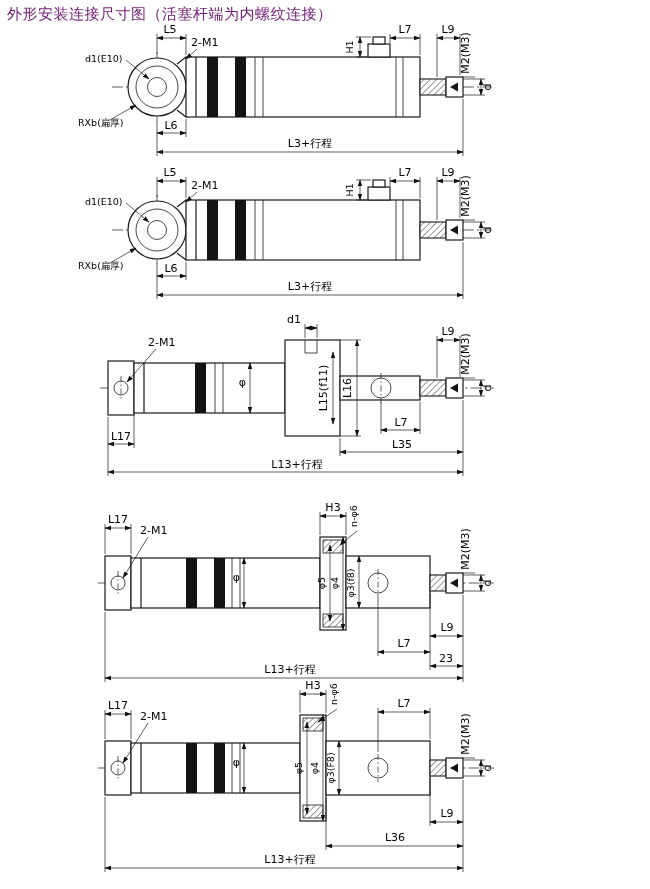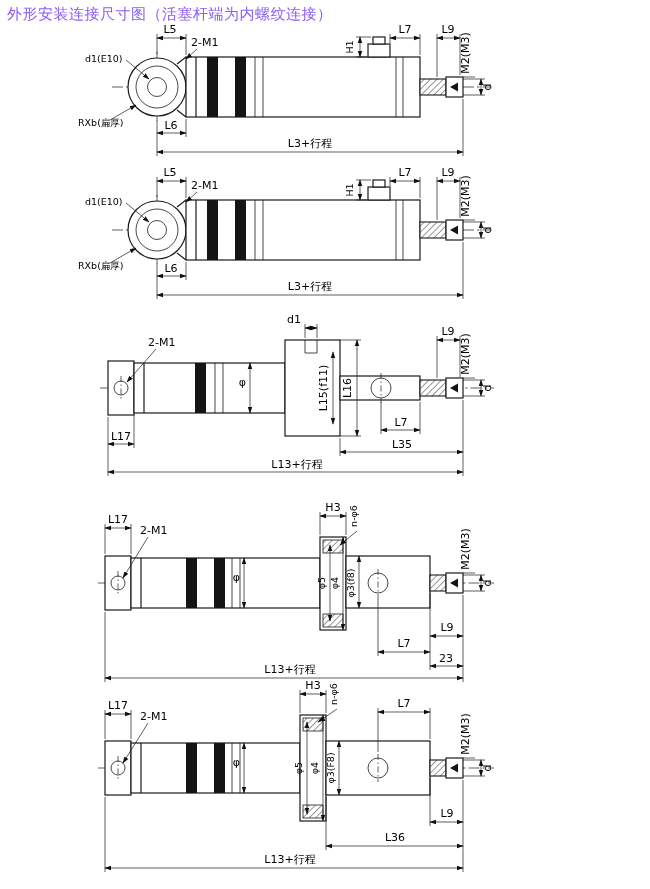--- a/index.html
+++ b/index.html
@@ -5,21 +5,21 @@
   * { box-sizing: border-box; }
   html,body { margin:0; padding:0; background:#e8e8e8; }
   body { font-family:"DejaVu Sans", sans-serif; }
   .page {
     position:relative; width:650px; height:889px; margin:0 auto;
     background:#ffffff; overflow:hidden;
   }
   .title {
     position:absolute; left:7px; top:5px;
     font:15px "Liberation Serif","DejaVu Serif",serif;
-    color:#8b5cf6; letter-spacing:.5px; white-space:nowrap;
+    color:#701a75; letter-spacing:.5px; white-space:nowrap;
   }
   svg.canvas { position:absolute; left:0; top:0; }
   .ol  { fill:#ffffff; stroke:#1a1a1a; stroke-width:1.2; }
   .oln { fill:none;    stroke:#1a1a1a; stroke-width:1.2; }
   .thin{ fill:none;    stroke:#1a1a1a; stroke-width:.8;  }
   .blk { fill:#141414; stroke:none; }
   .dim { fill:none;    stroke:#1a1a1a; stroke-width:.7;  }
   .cl  { fill:none; stroke:#1a1a1a; stroke-width:.7; stroke-dasharray:11 3 2.5 3; }
   .cld { fill:none; stroke:#1a1a1a; stroke-width:.7; stroke-dasharray:6 2.5 1.5 2.5; }
   text.lbl { font:11px "DejaVu Sans",sans-serif; fill:#000; text-anchor:middle; }

